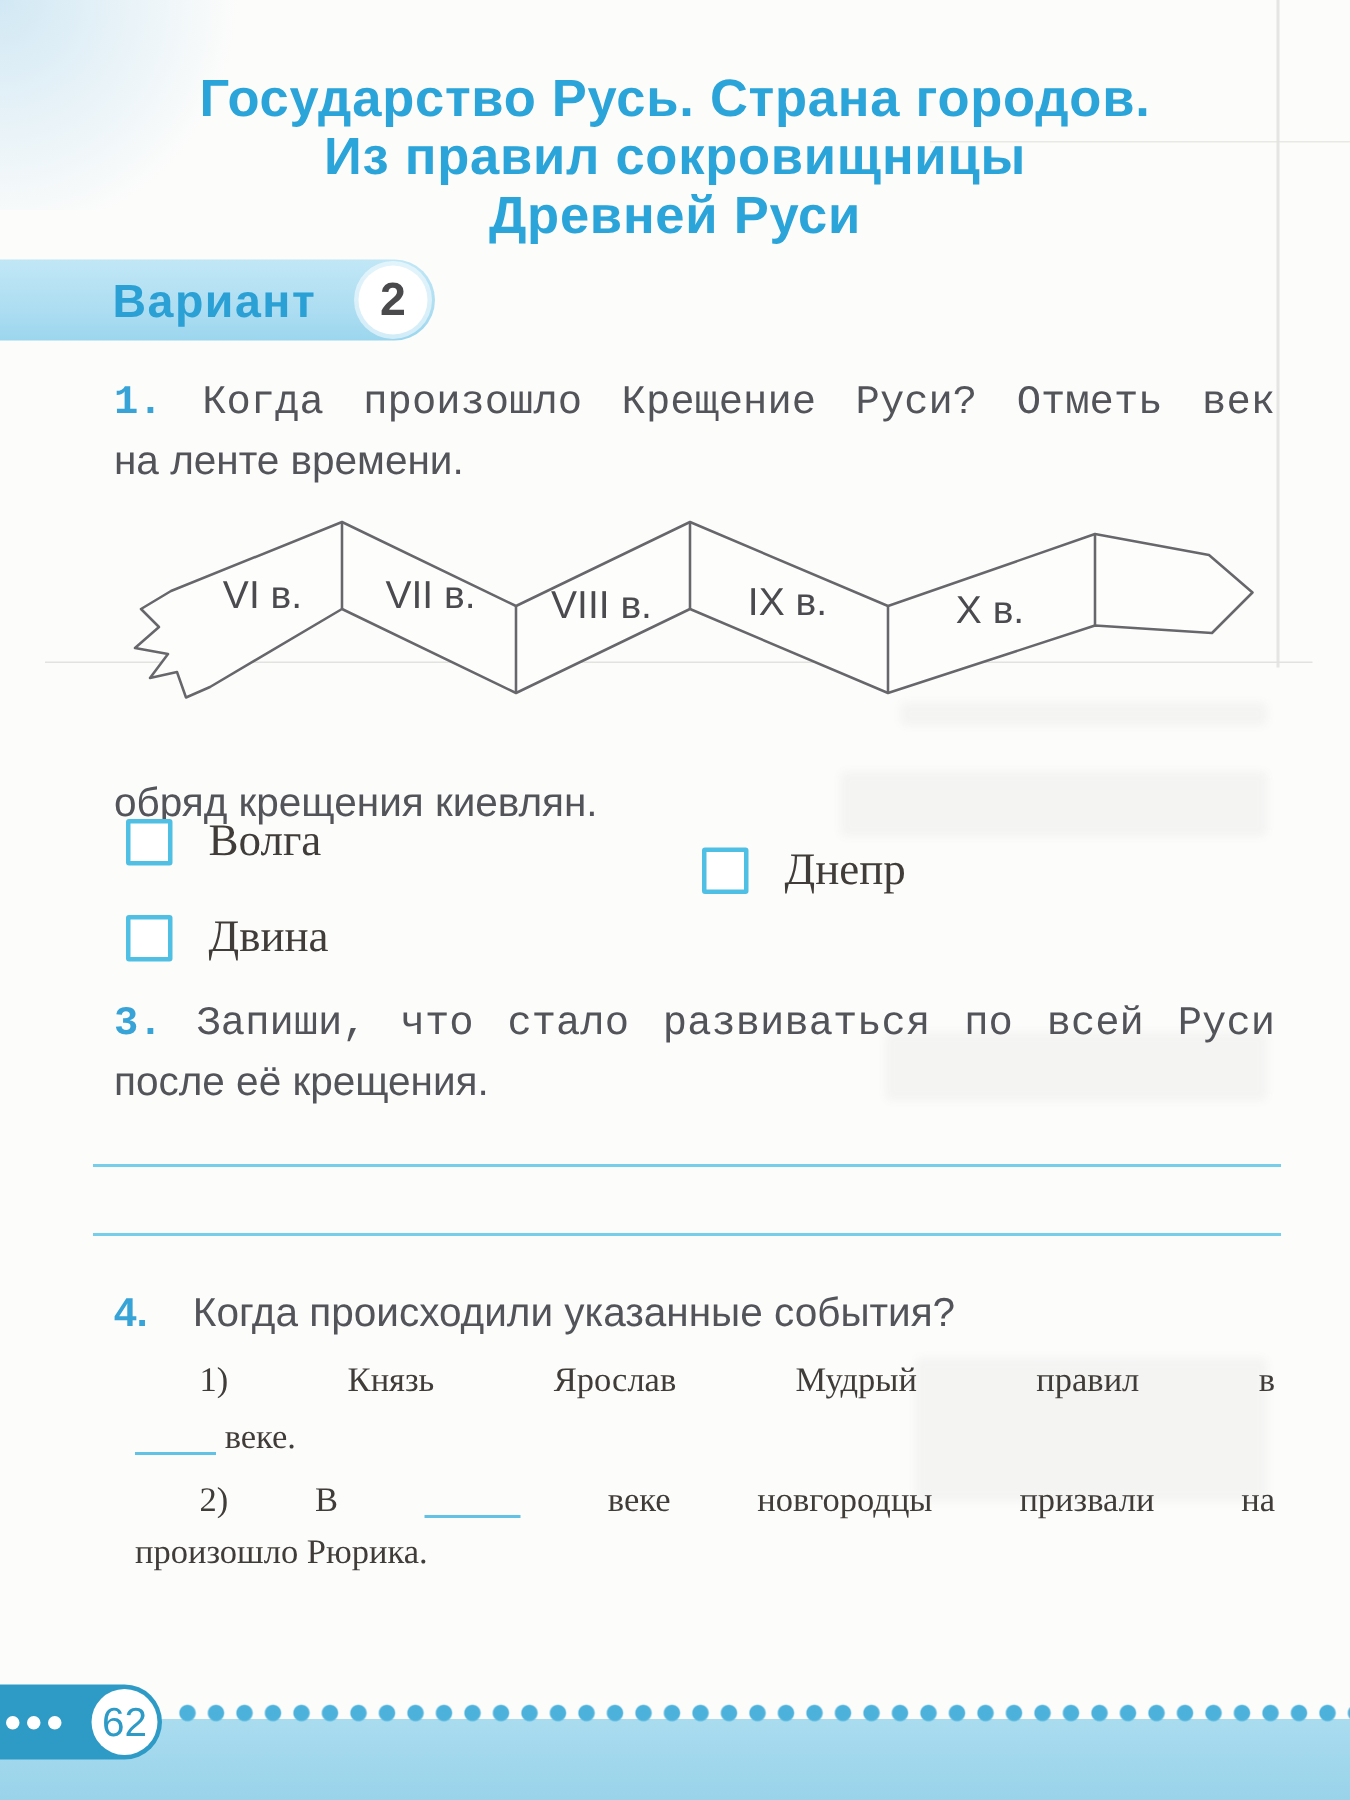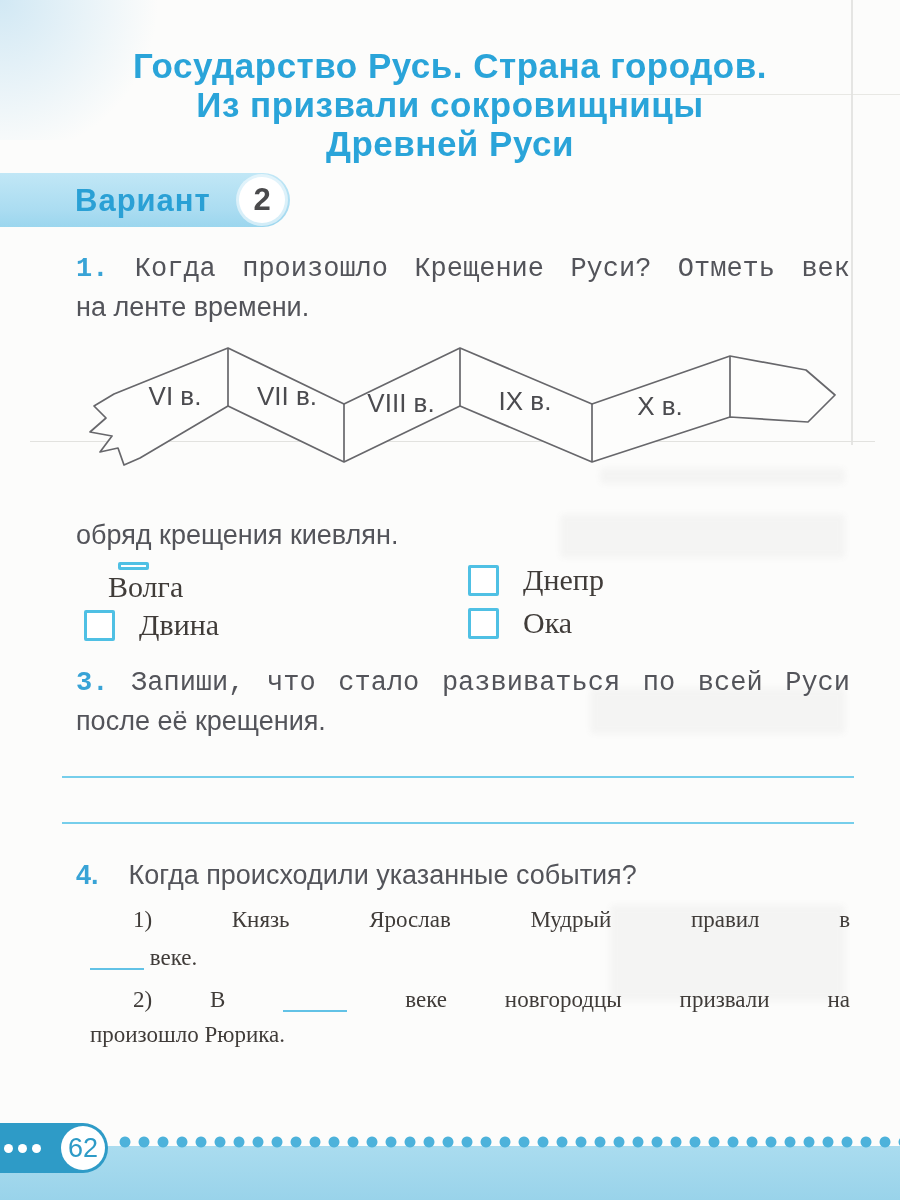--- a/index.html
+++ b/index.html
@@ -51,21 +51,21 @@
   .q4h .qnum{margin-right:30px;}
   
   .ribbon{position:absolute;top:344px;left:78px;width:765px;height:126px;}
   .ribbon path{fill:#fdfdfc;stroke:#67676b;stroke-width:1.7;stroke-linejoin:round;}
   .ribbon line{stroke:#67676b;stroke-width:1.7;}
   .ribbon text{font-family:"Liberation Sans","DejaVu Sans",sans-serif;font-size:26px;fill:#4b4b4f;font-weight:500;}
   
   .opt{position:absolute;display:flex;align-items:center;height:42px;}
   .opt .cbx{width:31px;height:31px;border:3px solid var(--checkbox-blue);border-radius:2px;background:#fff;box-sizing:border-box;}
   .opt .olabel{font-family:"Liberation Serif","DejaVu Serif",serif;font-size:30px;color:var(--serif-dark);margin-left:24px;}
-  .opt.a{top:562px;left:84px;flex-direction:column;} .opt.b{top:604px;left:84px;}
+  .opt.a{top:540px;left:84px;} .opt.b{top:604px;left:84px;}
   .opt.c{top:559px;left:468px;} .opt.d{top:602px;left:468px;}
   
   .ansline{position:absolute;left:62px;width:792px;height:0;border-top:2px solid rgba(94,198,232,.85);}
   .ansline.l1{top:776px;} .ansline.l2{top:822px;}
   
   .serifline{position:absolute;left:76px;width:774px;
     font-family:"Liberation Serif","DejaVu Serif",serif;font-size:23px;line-height:40px;color:var(--serif-dark);}
   .indent{text-indent:57px;}
   .i1l1{top:900px;} .i1l2{top:938px;padding-left:14px;}
   .i2l1{top:980px;} .i2l2{top:1015px;padding-left:14px;}
@@ -92,21 +92,21 @@
   <div class="edge-line-v"></div>
   <div class="crease c1"></div>
   <div class="crease c2"></div>
   <div class="bleed" style="top:468px;left:600px;width:245px;height:16px;"></div>
   <div class="bleed" style="top:514px;left:560px;width:285px;height:44px;"></div>
   <div class="bleed" style="top:688px;left:590px;width:255px;height:46px;"></div>
   <div class="bleed" style="top:905px;left:610px;width:235px;height:96px;"></div>
 
   <div class="title">
     <div>Государство Русь. Страна городов.</div>
-    <div>Из призвали сокровищницы</div>
+    <div>Из правил сокровищницы</div>
     <div>Древней Руси</div>
   </div>
 
   <div class="variant-pill">
     <span class="vlabel">Вариант</span>
     <span class="vcircle">2</span>
   </div>
 
   <div class="qline just q1l1"><span class="qnum">1.</span> <span>Когда произошло Крещение Руси? Отметь век</span></div>
   <div class="qline q1l2">на ленте времени.</div>
@@ -132,24 +132,20 @@
     <span class="olabel">Волга</span>
   </div>
   <div class="opt b">
     <span class="cbx"></span>
     <span class="olabel">Двина</span>
   </div>
   <div class="opt c">
     <span class="cbx"></span>
     <span class="olabel">Днепр</span>
   </div>
-  <div class="opt d">
-    <span class="cbx"></span>
-    <span class="olabel">Ока</span>
-  </div>
 
   <div class="qline just q3l1"><span class="qnum">3.</span> <span>Запиши, что стало развиваться по всей Руси</span></div>
   <div class="qline q3l2">после её крещения.</div>
   <div class="ansline l1"></div>
   <div class="ansline l2"></div>
 
   <div class="qline q4h"><span class="qnum">4.</span><span>Когда происходили указанные события?</span></div>
 
   <div class="serifline just indent i1l1">1) Князь Ярослав Мудрый правил в</div>
   <div class="serifline i1l2"><span class="blank w1"></span> <span>веке.</span></div>

